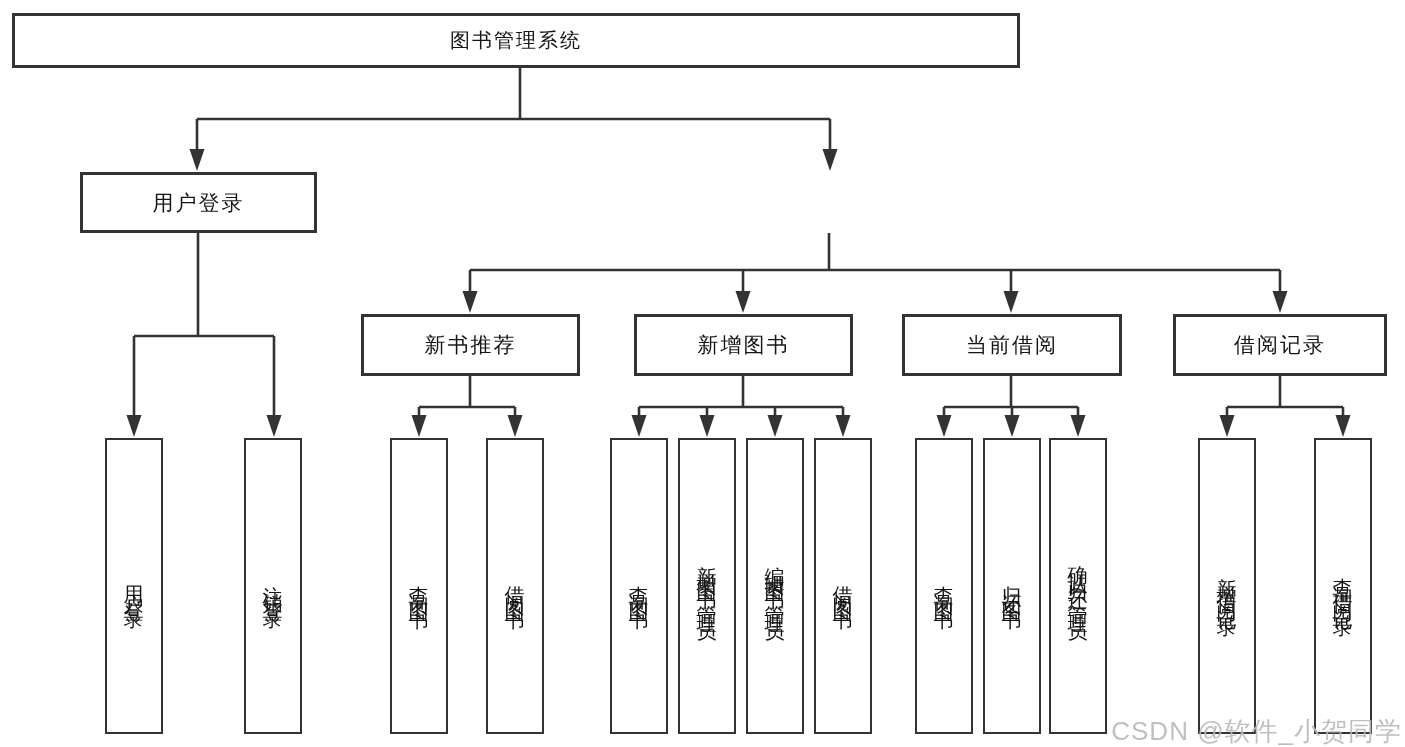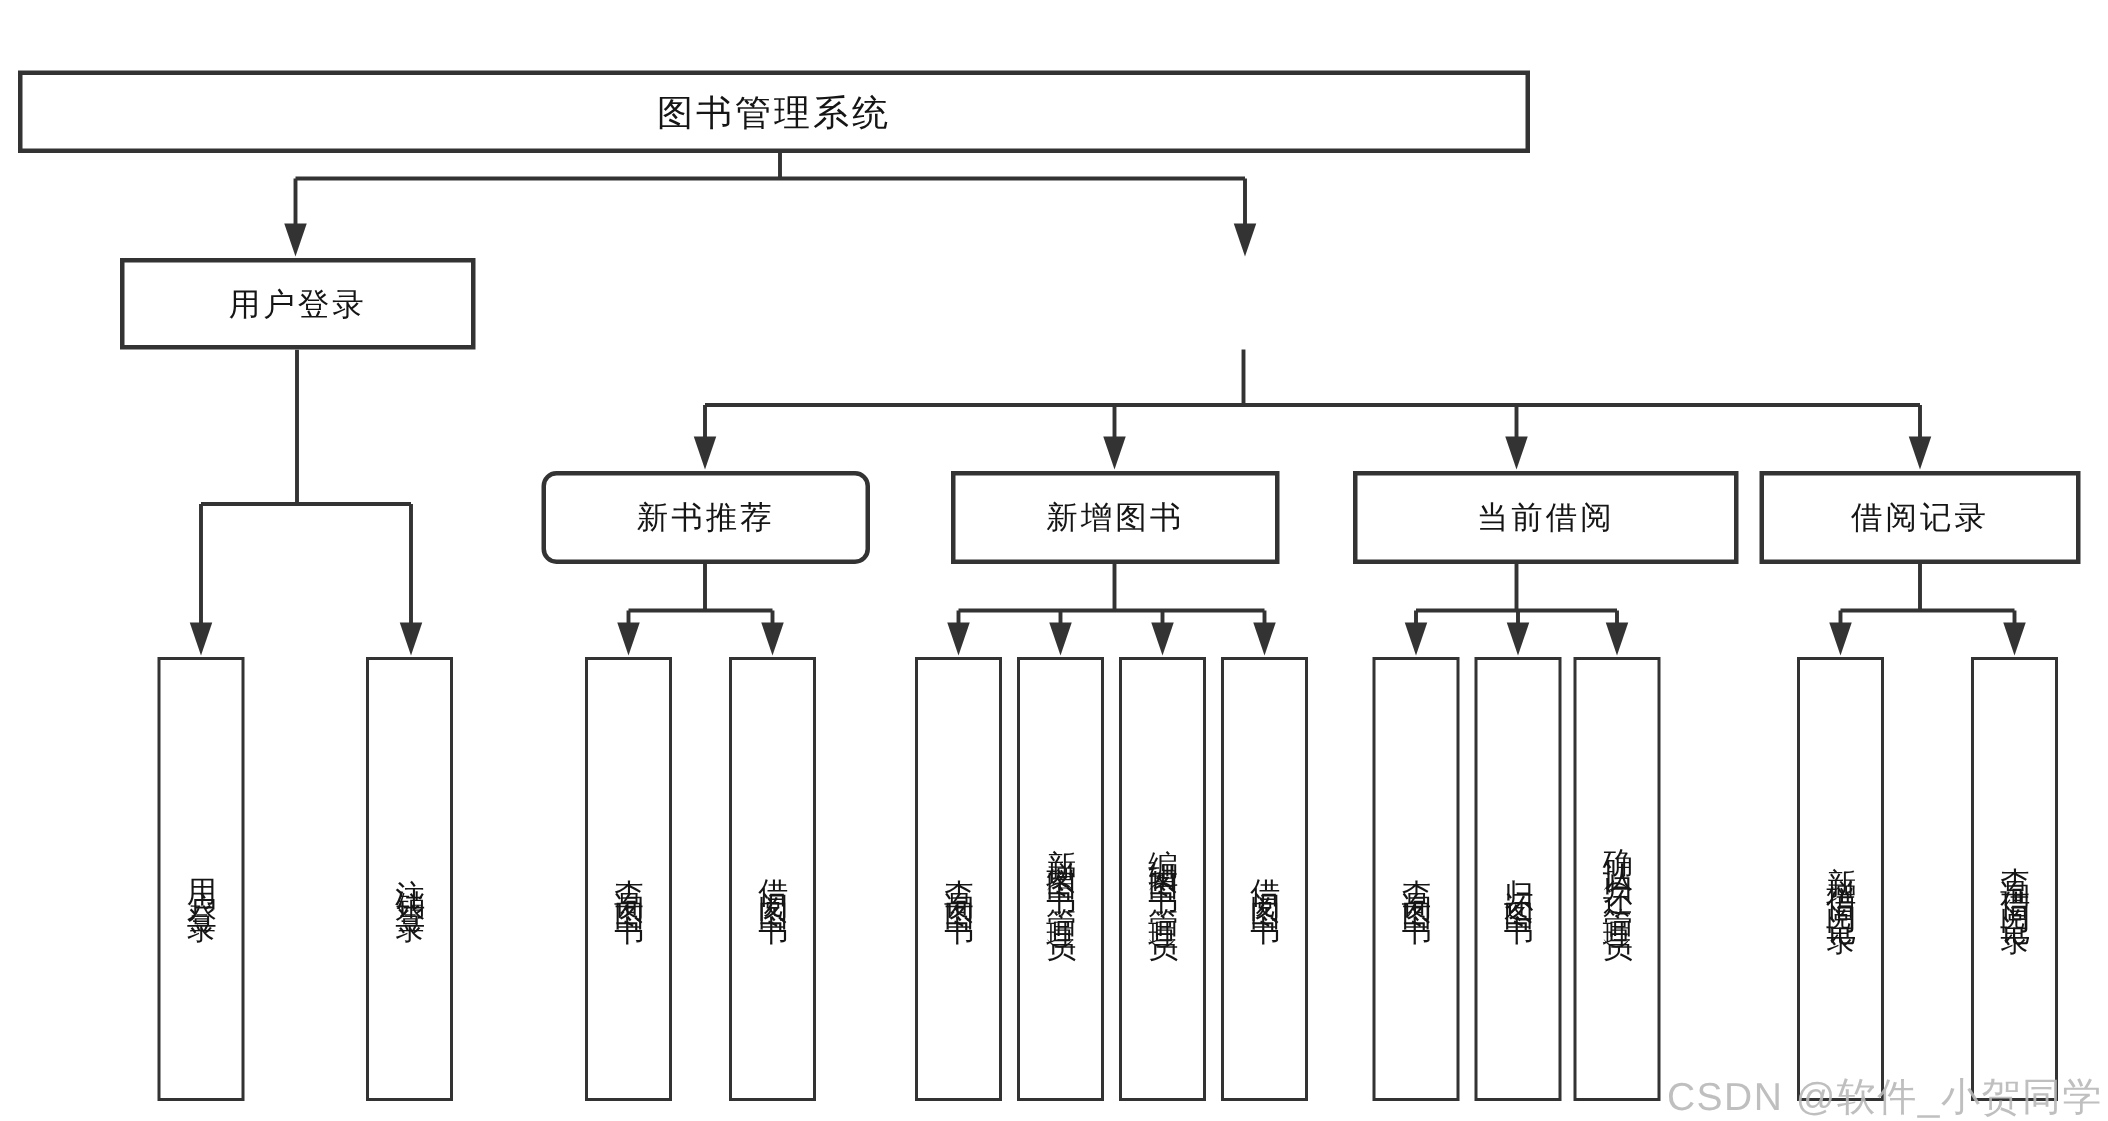--- a/index.html
+++ b/index.html
@@ -18,21 +18,21 @@
     border: 3px solid #333333;
     background: #ffffff;
     display: flex;
     align-items: center;
     justify-content: center;
     font-size: 21px;
     letter-spacing: 2px;
     color: #151515;
     white-space: nowrap;
   }
-  .node.root { font-size: 24px; margin-top: 34px; }
+  .node.root { font-size: 20px; }
   .leaf {
     position: absolute;
     box-sizing: border-box;
     border: 2.5px solid #333333;
     background: #ffffff;
     width: 58px;
     top: 438px;
     height: 296px;
     display: flex;
     align-items: center;
@@ -117,23 +117,23 @@
       <polygon points="1070.5,415 1085.5,415 1078,437"></polygon>
       <polygon points="1219.5,415 1234.5,415 1227,437"></polygon>
       <polygon points="1335.5,415 1350.5,415 1343,437"></polygon>
     </g>
   </svg>
 
   <div class="node root" style="left:12px; top:13px; width:1008px; height:55px;">图书管理系统</div>
 
   <div class="node" style="left:80px; top:172px; width:237px; height:61px;">用户登录</div>
 
-  <div class="node" style="left:361px; top:314px; width:219px; height:62px;border-radius:10px;">新书推荐</div>
+  <div class="node" style="left:361px; top:314px; width:219px; height:62px;">新书推荐</div>
   <div class="node" style="left:634px; top:314px; width:219px; height:62px;">新增图书</div>
-  <div class="node" style="left:902px; top:314px; width:257px; height:62px;">当前借阅</div>
+  <div class="node" style="left:902px; top:314px; width:220px; height:62px;">当前借阅</div>
   <div class="node" style="left:1173px; top:314px; width:214px; height:62px;">借阅记录</div>
 
   <div class="leaf" style="left:105px;">
     <span>用户登录</span>
   </div>
   <div class="leaf" style="left:244px;">
     <span>注销登录</span>
   </div>
 
   <div class="leaf" style="left:390px;">

